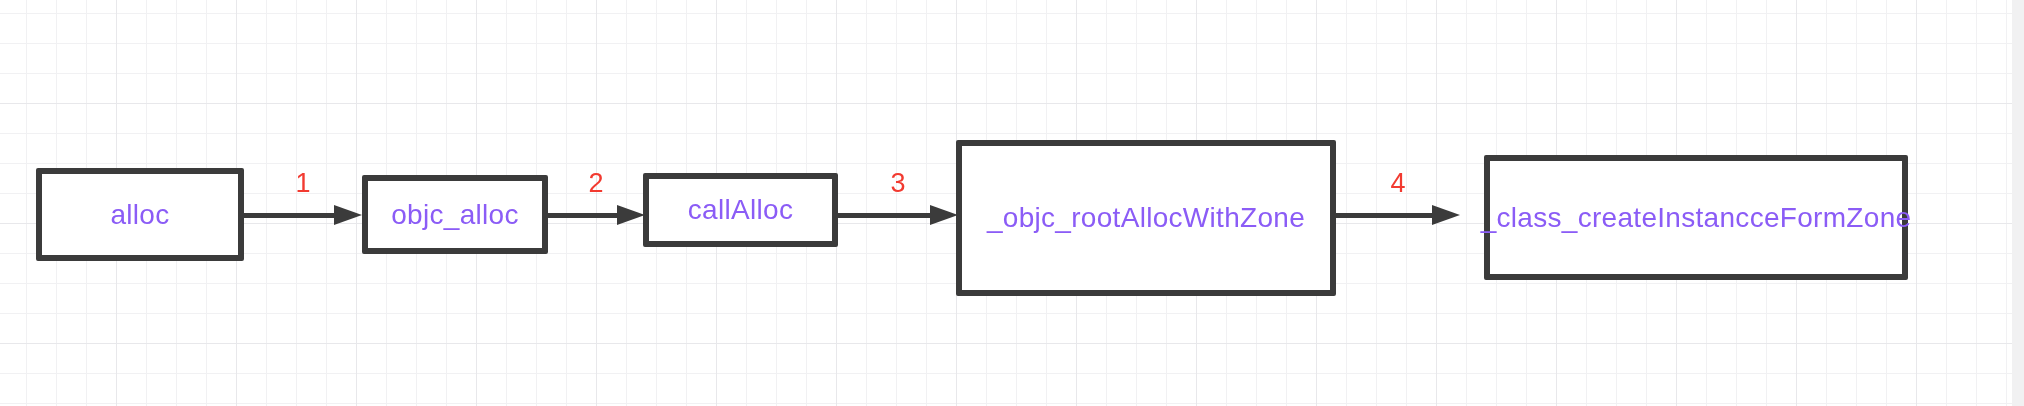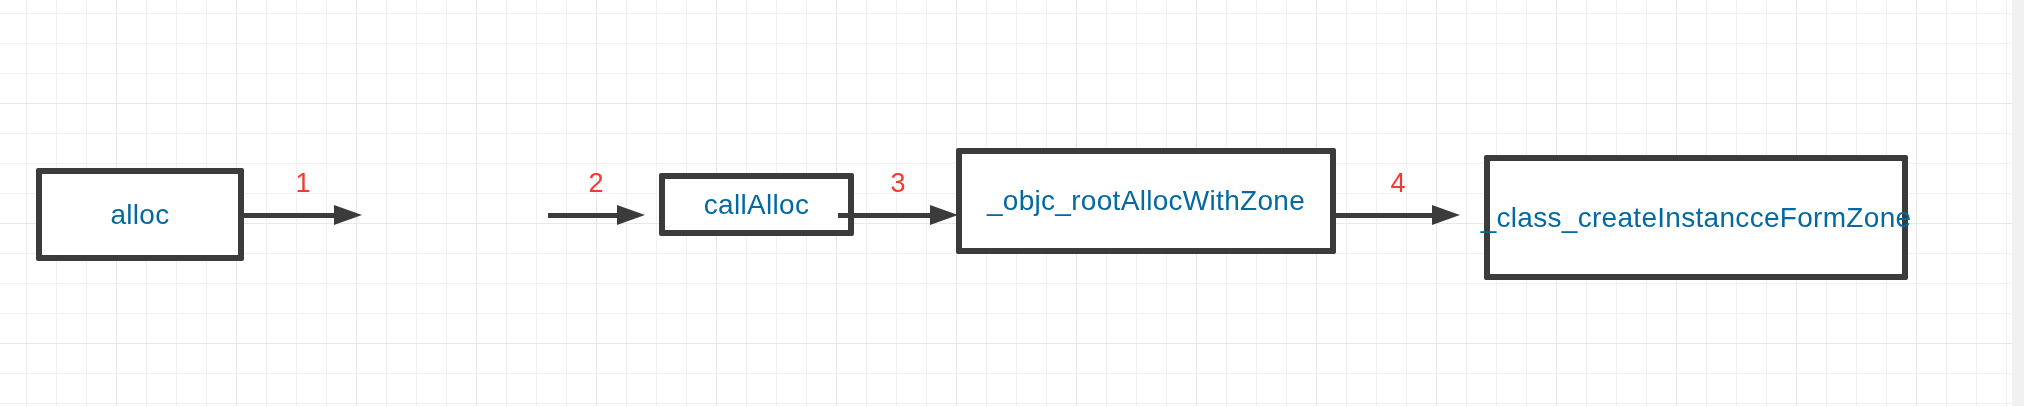--- a/index.html
+++ b/index.html
@@ -17,28 +17,28 @@
     background-size:120px 100%, 100% 120px, 30px 100%, 100% 30px;
     background-position:116px 0, 0 103px, 26px 0, 0 13px;
   }
   .node{
     position:absolute;
     box-sizing:border-box;
     border:6px solid #3b3b3b;
     border-radius:2px;
     background:#ffffff;
     display:flex;align-items:center;justify-content:center;
-    font-size:28px;color:#0369a1;
+    font-size:28px;color:#8b5cf6;
     white-space:nowrap;
     letter-spacing:0.3px;
   }
   .node-1{left:36px;top:168px;width:208px;height:93px;}
   .node-2{left:362px;top:175px;width:186px;height:79px;}
-  .node-3{left:643px;top:173px;width:195px;height:63px;margin-left:16px;}
-  .node-4{left:956px;top:148px;width:380px;height:106px;}
+  .node-3{left:643px;top:173px;width:195px;height:74px;}
+  .node-4{left:956px;top:140px;width:380px;height:156px;}
   .node-5{left:1484px;top:155px;width:424px;height:125px;}
   .edge-shaft{
     position:absolute;top:213px;height:5px;background:#3b3b3b;
   }
   .edge-head{
     position:absolute;top:205px;width:0;height:0;
     border-top:10px solid transparent;
     border-bottom:10px solid transparent;
     border-left:28px solid #3b3b3b;
   }
@@ -65,20 +65,23 @@
   }
 </style>
 </head>
 <body>
 
 <div class="canvas">
 
   <div class="node node-1">
     <span>alloc</span>
   </div>
+  <div class="node node-2">
+    <span>objc_alloc</span>
+  </div>
   <div class="node node-3">
     <span>callAlloc</span>
   </div>
   <div class="node node-4">
     <span>_objc_rootAllocWithZone</span>
   </div>
   <div class="node node-5">
     <span>_class_createInstancceFormZone</span>
   </div>
 

